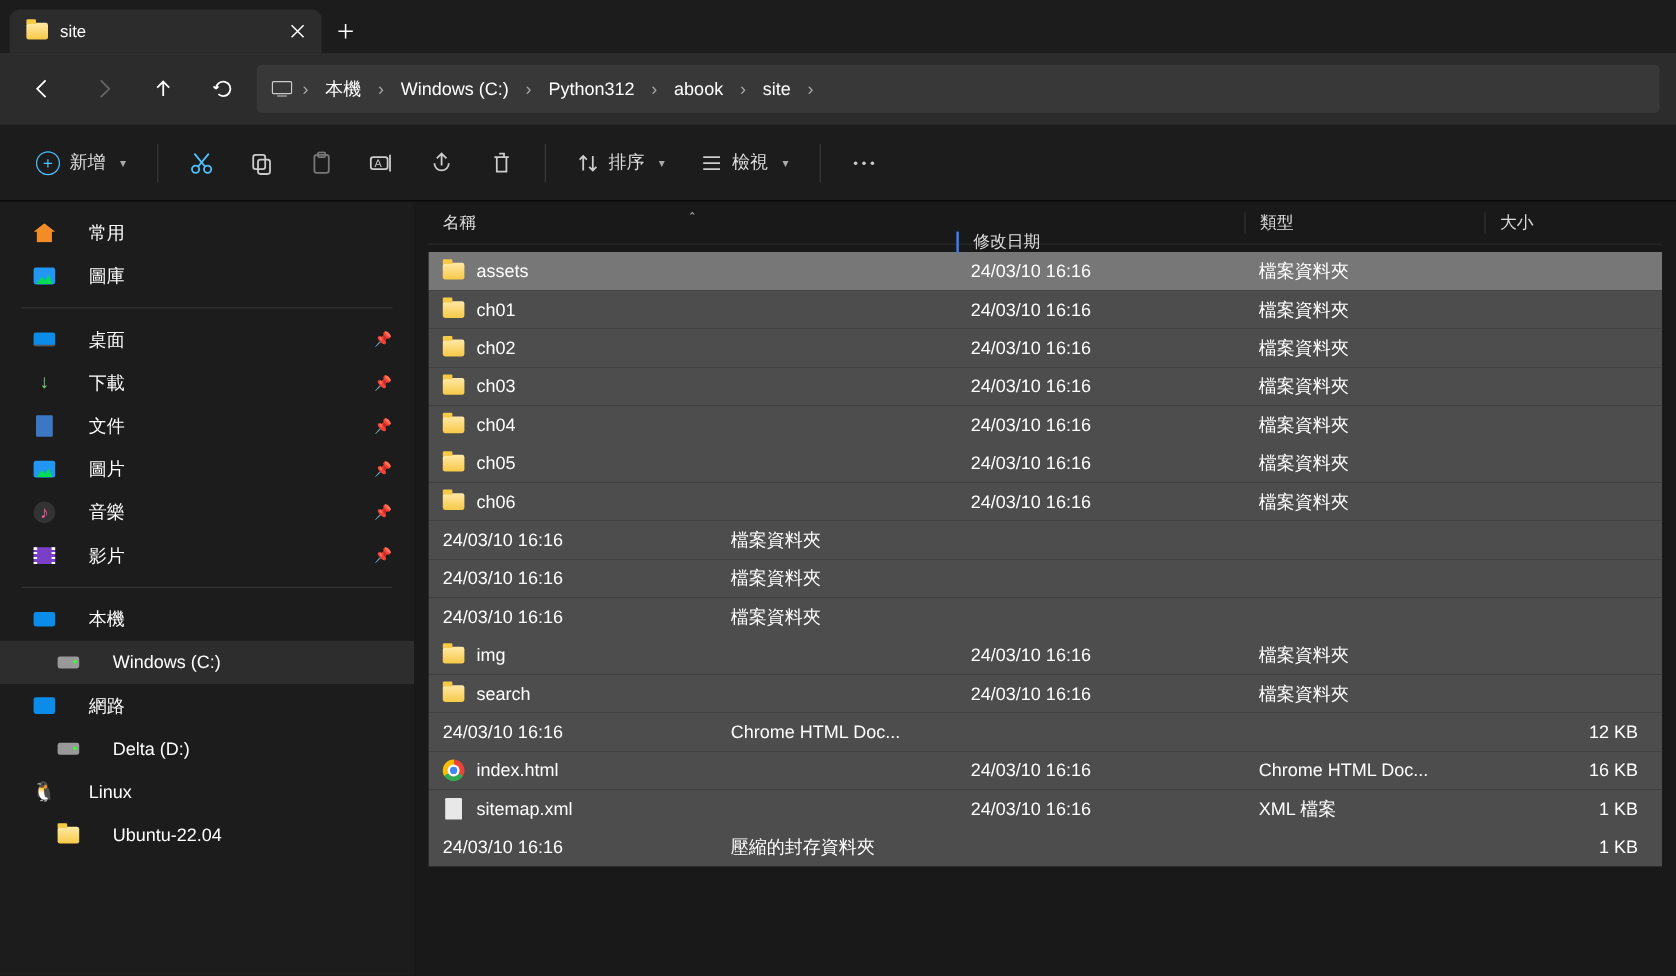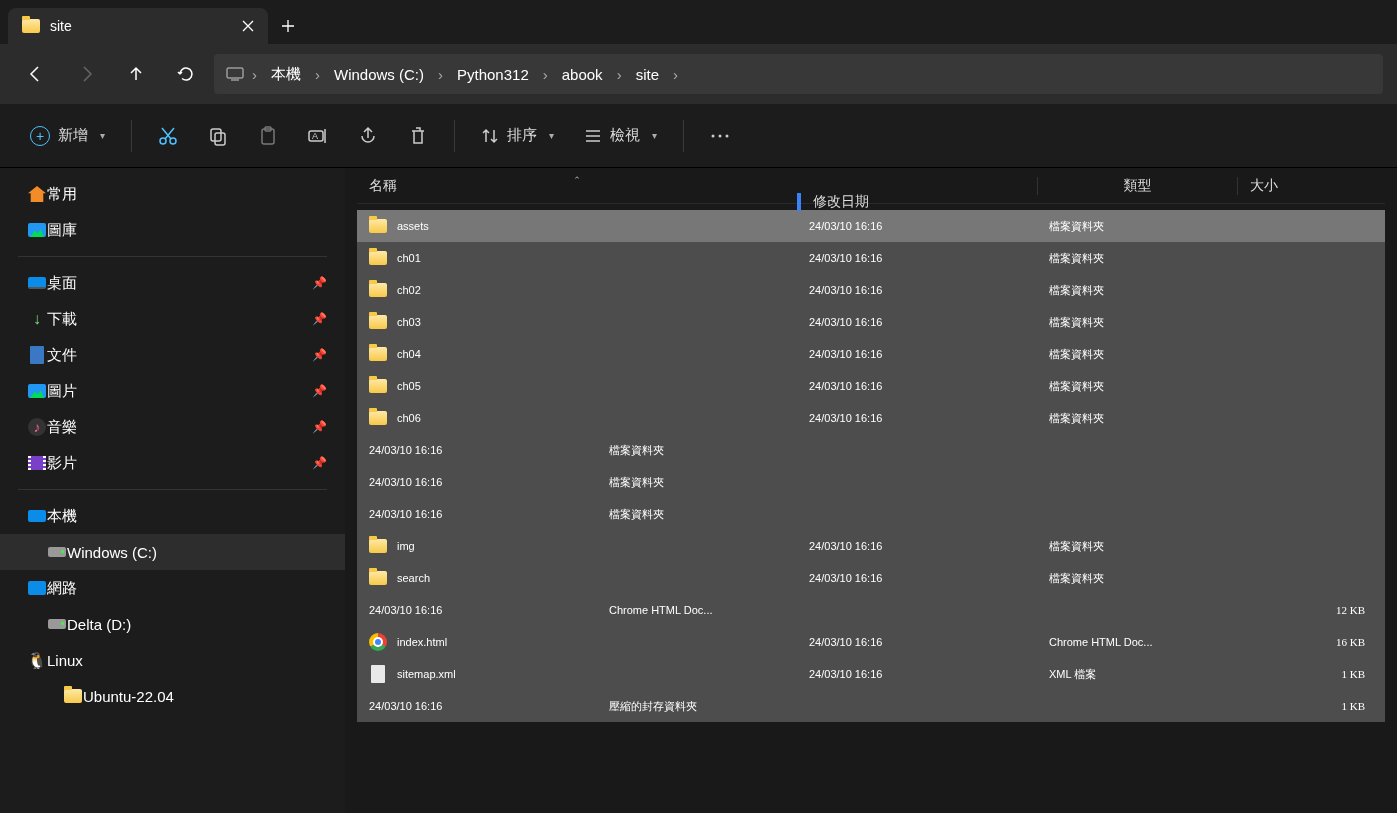--- a/index.html
+++ b/index.html
@@ -24,45 +24,45 @@
 .tbtn { height: 40px; padding: 0 12px; display: flex; align-items: center; gap: 8px; cursor: pointer; border-radius: 4px; color: #ddd; font-size: 15px; }
 .tbtn.icon-only { width: 44px; justify-content: center; padding: 0; }
 .tsep { width: 1px; height: 32px; background: #3a3a3a; margin: 0 8px; }
 .circ-plus { width: 20px; height: 20px; border: 1.5px solid #4cc2ff; border-radius: 50%; display: flex; align-items: center; justify-content: center; color: #4cc2ff; font-size: 14px; line-height: 1; }
 
 
 .main { display: flex; height: calc(813px - 44px - 60px - 64px); }
 
 
 .sidebar { width: 345px; background: #1c1c1c; padding: 8px 0; overflow-y: auto; }
-.side-item { display: flex; align-items: center; height: 36px; padding: 0 18px 0 28px; gap: 1px; font-size: 15px; cursor: pointer; }
+.side-item { display: flex; align-items: center; height: 36px; padding: 0 18px 0 28px; gap: 28px; font-size: 15px; cursor: pointer; }
 .side-item.indent1 { padding-left: 48px; }
-.side-item.indent2 { padding-left: 64px; }
+.side-item.indent2 { padding-left: 48px; }
 .side-item.sel { background: #2d2d2d; }
 .side-item .pin { margin-left: auto; color: #888; font-size: 12px; }
 .side-sep { height: 1px; background: #333; margin: 8px 18px; }
 
 
 .filepane { flex: 1; background: #191919; display: flex; flex-direction: column; padding: 0 12px; }
 .cols { display: flex; height: 36px; align-items: center; font-size: 14px; color: #ddd; border-bottom: 1px solid #2a2a2a; }
 .col { padding: 0 12px; position: relative; }
 .col.name { width: 440px; }
-.col.date { width: 240px; border-left: 4px solid #3b82f6; margin-top: 33px; }
-.col.type { width: 200px; border-left: 1px solid #333; text-align: center; }
+.col.date { width: 240px; border-left: 2px solid #3b82f6; margin-top: 33px; }
+.col.type { width: 200px; border-left: 1px solid #333; }
 .col.size { flex: 1; border-left: 1px solid #333; }
 .sort-ind { position: absolute; left: 50%; top: -2px; transform: translateX(-50%); font-size: 9px; color: #aaa; }
 
 .rows { flex: 1; overflow-y: auto; padding-top: 6px; }
-.row { display: flex; align-items: center; height: 32px; font-size: 11px; background: #4d4d4d; cursor: pointer; color: #fff; }
+.row { display: flex; align-items: center; height: 32px; font-size: 15px; background: #4d4d4d; cursor: pointer; color: #fff; }
 .row.hl { background: #777; }
 .row .c { padding: 0 12px; }
 .row .c.name { width: 440px; display: flex; align-items: center; gap: 10px; }
 .row .c.date { width: 240px; }
 .row .c.type { width: 200px; overflow: hidden; text-overflow: ellipsis; white-space: nowrap; }
-.row .c.size { flex: 1; text-align: right; padding-right: 20px; font-family: Liberation Serif, serif; }
+.row .c.size { flex: 1; text-align: right; padding-right: 20px; }
 
 
 .ic { width: 18px; height: 18px; display: inline-flex; align-items: center; justify-content: center; flex-shrink: 0; }
 .ic-folder { width: 18px; height: 14px; background: linear-gradient(#ffe9a6,#f7c948); border-radius: 2px; position: relative; }
 .ic-folder::before { content:""; position:absolute; top:-3px; left:0; width:8px; height:4px; background:#f7c948; border-radius:1px 1px 0 0; }
 .ic-chrome { width:18px; height:18px; border-radius:50%; background: conic-gradient(#ea4335 0 120deg,#34a853 120deg 240deg,#fbbc05 240deg 360deg); position:relative; }
 .ic-chrome::after { content:""; position:absolute; inset:4px; background:#fff; border-radius:50%; }
 .ic-chrome::before { content:""; position:absolute; inset:6px; background:#4285f4; border-radius:50%; z-index:1; }
 .ic-file { width:14px; height:18px; background:#e8e8e8; border-radius:1px; }
 .ic-zip { width:18px; height:14px; background:linear-gradient(#ffe9a6,#f7c948); border-radius:2px; position:relative; }

